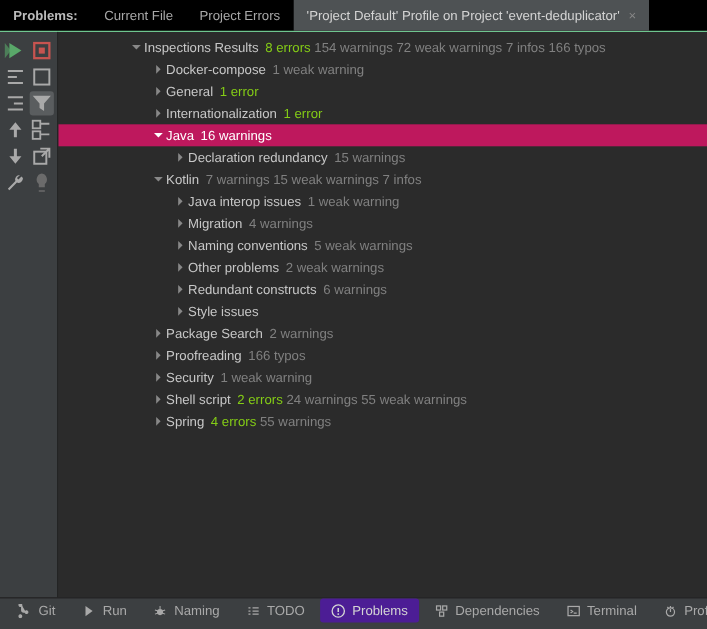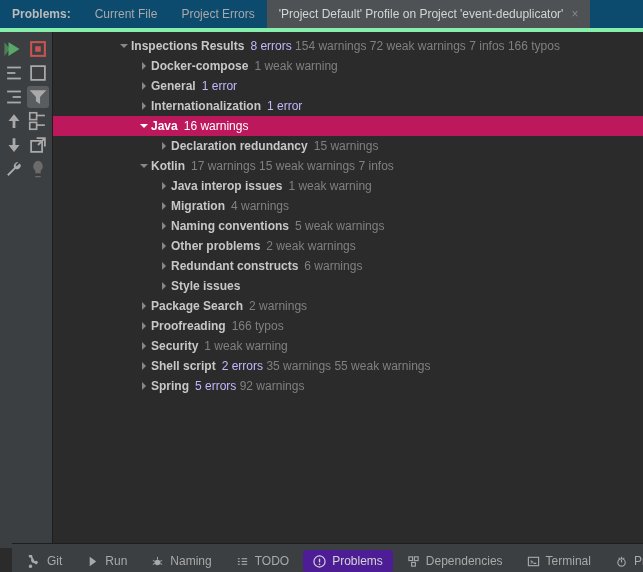--- a/index.html
+++ b/index.html
@@ -1,36 +1,36 @@
 <!DOCTYPE html>
 <html><head>
 <meta charset="utf-8">
 <style>
   html,body{margin:0;padding:0;background:#2b2b2b;color:#a0a0a0;font:12px "Segoe UI",Arial,sans-serif;width:643px;height:572px;overflow:hidden}
-  .tabs{display:flex;align-items:flex-end;height:28px;background:#0c4a6e;border-bottom:4px solid #86efac}
+  .tabs{display:flex;align-items:flex-end;height:28px;background:#000000;border-bottom:1px solid #86efac}
   .tab{padding:0 12px;height:28px;display:flex;align-items:center;color:#a9a9a9;cursor:pointer}
   .tab.strong{color:#bbb;font-weight:bold}
   .tab.active{background:#4e5254;color:#d4d4d4}
   .tab .close{margin-left:8px;color:#888}
   .body{display:flex;height:516px}
   .toolbar{width:52px;background:#3c3f41;border-right:1px solid #1e1e1e;display:flex;flex-direction:column;align-items:center;padding-top:6px;gap:2px}
   .trow{display:flex;gap:2px}
   .tbtn{width:22px;height:22px;display:flex;align-items:center;justify-content:center;border-radius:3px;color:#a9a9a9}
   .tbtn.hl{background:#5a5d5f}
   .tree{flex:1;overflow:auto;background:#2b2b2b;padding-top:4px}
   .row{display:flex;align-items:center;height:20px;white-space:nowrap;padding-right:8px}
   .row.sel{background:#be185d;color:#fff}
   .row.sel .primary,.row.sel .meta{color:#fff}
   .tw{display:inline-flex;width:14px;justify-content:center;color:#888;cursor:pointer}
   .row.sel .tw{color:#fff}
-  .primary{color:#c7c7c7;font-weight:bold;margin-right:6px}
+  .primary{color:#c7c7c7;font-weight:normal;margin-right:6px}
   .meta{color:#808080}
-  .meta .err{color:#c4b5fd}
+  .meta .err{color:#84cc16}
   .ind{display:inline-block}
-  .status{position:absolute;left:12px;right:0;bottom:0;height:28px;background:#3c3f41;border-top:1px solid #1e1e1e;display:flex;align-items:flex-end;padding:0 6px;gap:4px}
+  .status{position:absolute;left:0;right:0;bottom:0;height:28px;background:#3c3f41;border-top:1px solid #1e1e1e;display:flex;align-items:flex-start;padding:0 6px;gap:4px}
   .sbtn{display:flex;align-items:center;gap:6px;padding:0 10px;height:22px;color:#a9a9a9;border-radius:3px;cursor:pointer}
   .sbtn.active{background:#4c1d95;color:#d4d4d4}
   .sbtn svg,.sbtn .ic{width:13px;height:13px}
   svg{display:block}
 </style>
 </head>
 <body>
 
 <div class="tabs">
   <div class="tab strong">Problems:</div>
@@ -189,21 +189,21 @@
         <span class="meta"><span>15 warnings</span></span>
       </div>
       <div class="row">
         <span class="ind" style="width:84px"></span>
         <span class="tw">
           <svg width="10" height="10" viewBox="0 0 10 10">
             <path fill="currentColor" d="M1 3l4 4 4-4z"></path>
           </svg>
         </span>
         <span class="primary">Kotlin</span>
-        <span class="meta"><span>17 warnings</span> <span>15 weak warnings</span> <span>7 infos</span></span>
+        <span class="meta"><span>7 warnings</span> <span>15 weak warnings</span> <span>7 infos</span></span>
       </div>
       <div class="row">
         <span class="ind" style="width:104px"></span>
         <span class="tw">
           <svg width="10" height="10" viewBox="0 0 10 10">
             <path fill="currentColor" d="M3 1l4 4-4 4z"></path>
           </svg>
         </span>
         <span class="primary">Java interop issues</span>
         <span class="meta"><span>1 weak warning</span></span>
@@ -288,31 +288,31 @@
         <span class="meta"><span>1 weak warning</span></span>
       </div>
       <div class="row">
         <span class="ind" style="width:84px"></span>
         <span class="tw">
           <svg width="10" height="10" viewBox="0 0 10 10">
             <path fill="currentColor" d="M3 1l4 4-4 4z"></path>
           </svg>
         </span>
         <span class="primary">Shell script</span>
-        <span class="meta"><span class="err">2 errors</span> <span>35 warnings</span> <span>55 weak warnings</span></span>
+        <span class="meta"><span class="err">2 errors</span> <span>24 warnings</span> <span>55 weak warnings</span></span>
       </div>
       <div class="row">
         <span class="ind" style="width:84px"></span>
         <span class="tw">
           <svg width="10" height="10" viewBox="0 0 10 10">
             <path fill="currentColor" d="M3 1l4 4-4 4z"></path>
           </svg>
         </span>
         <span class="primary">Spring</span>
-        <span class="meta"><span class="err">5 errors</span> <span>92 warnings</span></span>
+        <span class="meta"><span class="err">4 errors</span> <span>55 warnings</span></span>
       </div>
     </div>
 </div>
 
 <div class="status" id="status">
     <div class="sbtn">
       <span class="ic">
         <svg viewBox="0 0 14 14">
           <path fill="#a9a9a9" d="M4 1v5a2 2 0 002 2h2M4 1a1.3 1.3 0 100 .1zM4 12a1.3 1.3 0 100 .1zM10 8a1.3 1.3 0 100 .1z" stroke="#a9a9a9" stroke-width="1.2"></path>
         </svg>

